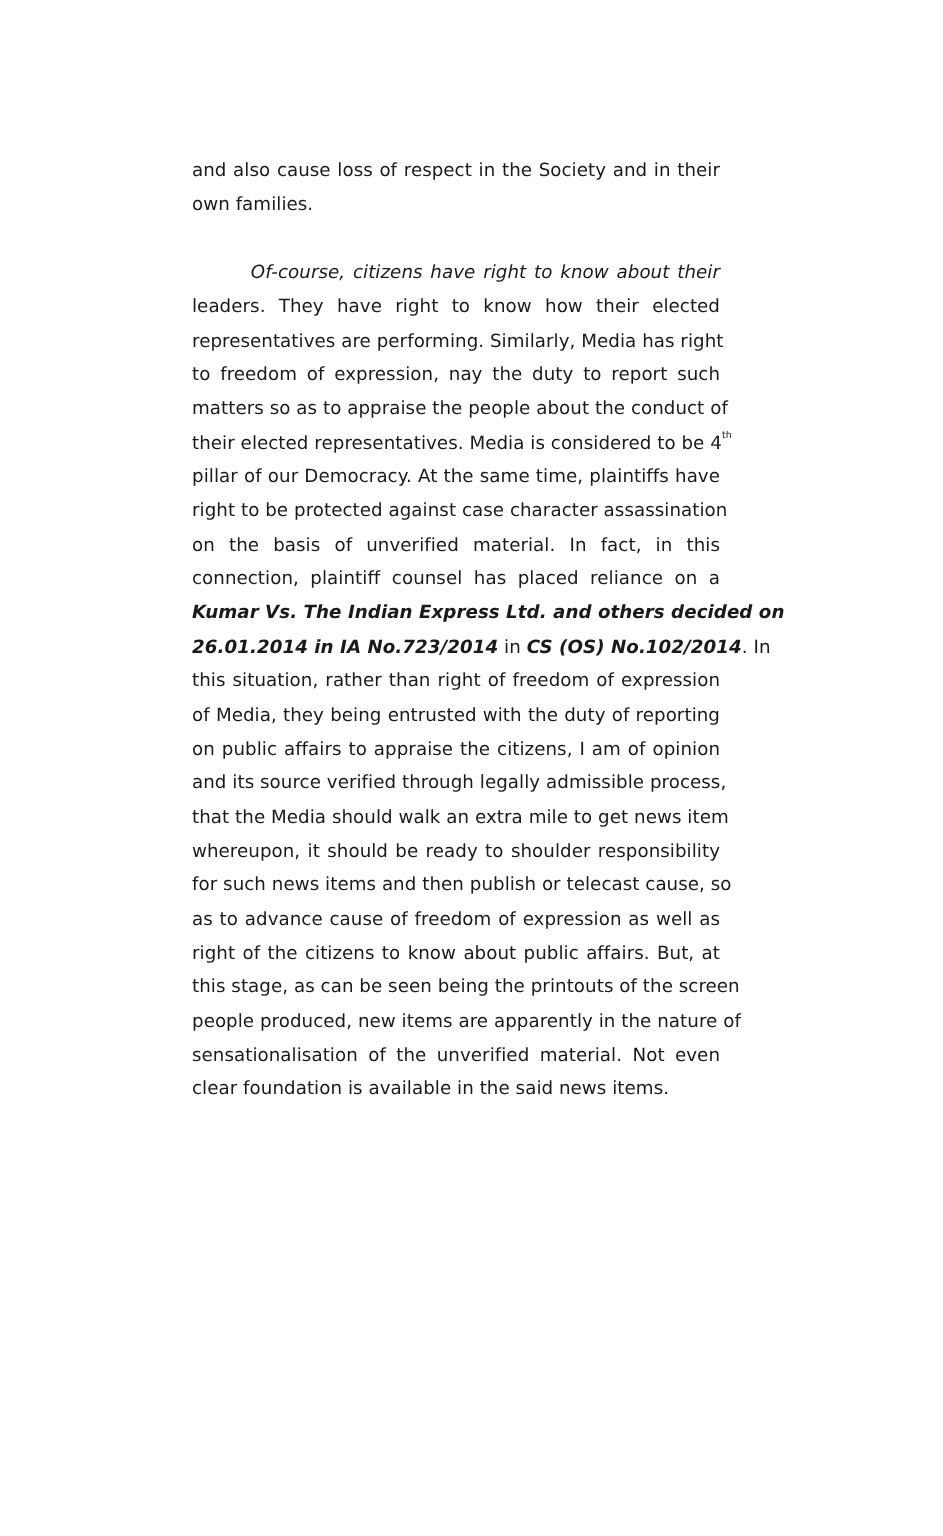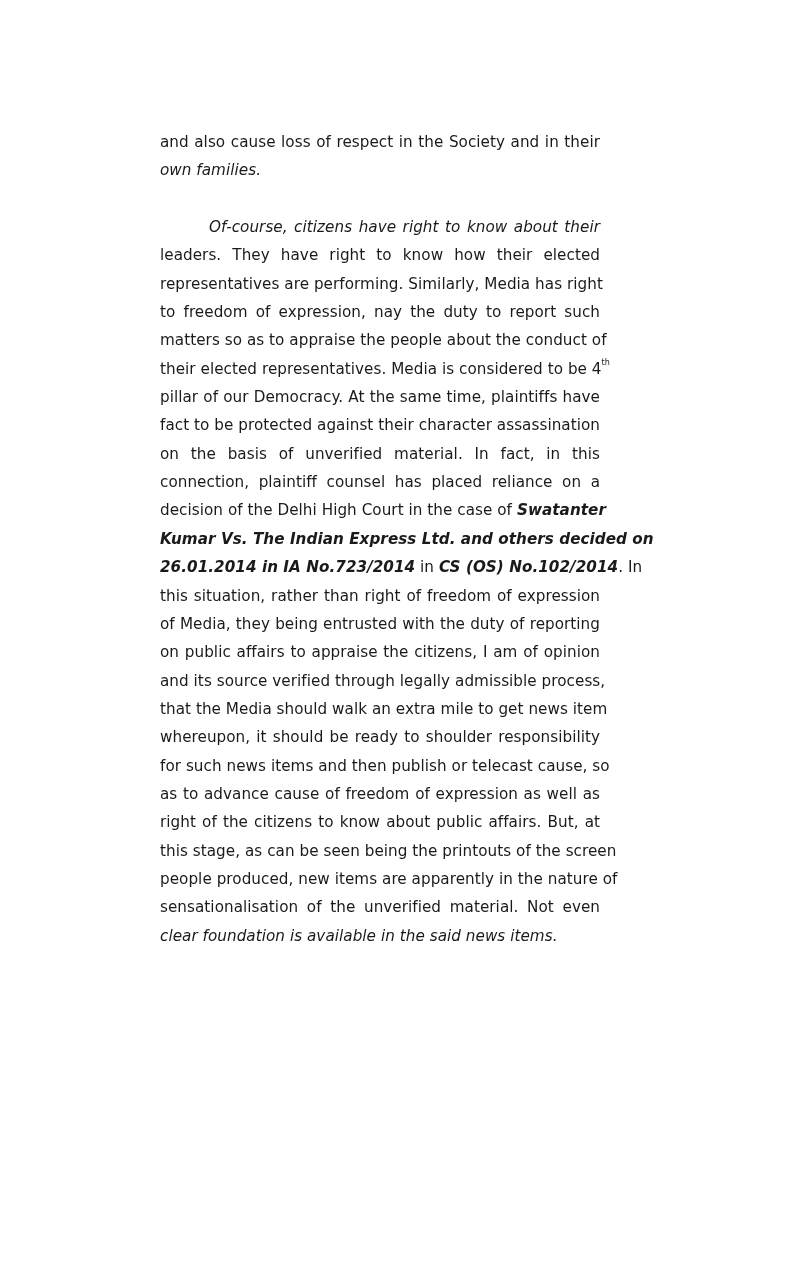--- a/index.html
+++ b/index.html
@@ -26,21 +26,20 @@
       height: 28.35px;
       line-height: 28.35px;
       font-size: 15.2px;
       text-align: justify;
       text-align-last: justify;
       white-space: nowrap;
       letter-spacing: 0.05px;
     }
     .line.last {
       text-align-last: left;
-      font-style: italic;
     }
     .line.indent {
       padding-left: 49px;
       font-style: italic;
     }
     .para-gap {
       height: 28.35px;
     }
     .bi {
       font-weight: bold;
@@ -67,25 +66,24 @@
   <div>
     <span class="line indent">Of-course, citizens have right to know about their</span>
     <span class="line">leaders. They have right to know how their elected</span>
     <span class="line">representatives are performing. Similarly, Media has right</span>
     <span class="line">to freedom of expression,  nay the duty to report such</span>
     <span class="line">matters so as to appraise the people about the conduct of</span>
 
     <span class="line"><span>their elected representatives. Media is considered to be 4</span><sup>th</sup></span>
 
     <span class="line">pillar of our Democracy. At the same time, plaintiffs have</span>
-    <span class="line">fact to be protected against their character assassination</span>
+    <span class="line">right to be protected against case character assassination</span>
     <span class="line">on the basis of unverified material. In fact, in this</span>
     <span class="line">connection, plaintiff counsel has placed reliance on a</span>
 
-    <span class="line"><span>decision of the Delhi High Court in the case of </span><span class="bi">Swatanter</span></span>
 
     <span class="line"><span class="bi">Kumar Vs. The Indian Express Ltd. and others decided on</span></span>
 
     <span class="line"><span class="bi">26.01.2014 in IA No.723/2014</span><span> in </span><span class="bi">CS (OS) No.102/2014</span><span>. In</span></span>
 
     <span class="line">this situation, rather than right of freedom of expression</span>
     <span class="line">of Media, they being entrusted with the duty of reporting</span>
     <span class="line">on public affairs to appraise the citizens, I am of opinion</span>
     <span class="line">and its source verified through legally admissible process,</span>
     <span class="line">that the Media should walk an extra mile to get news item</span>

